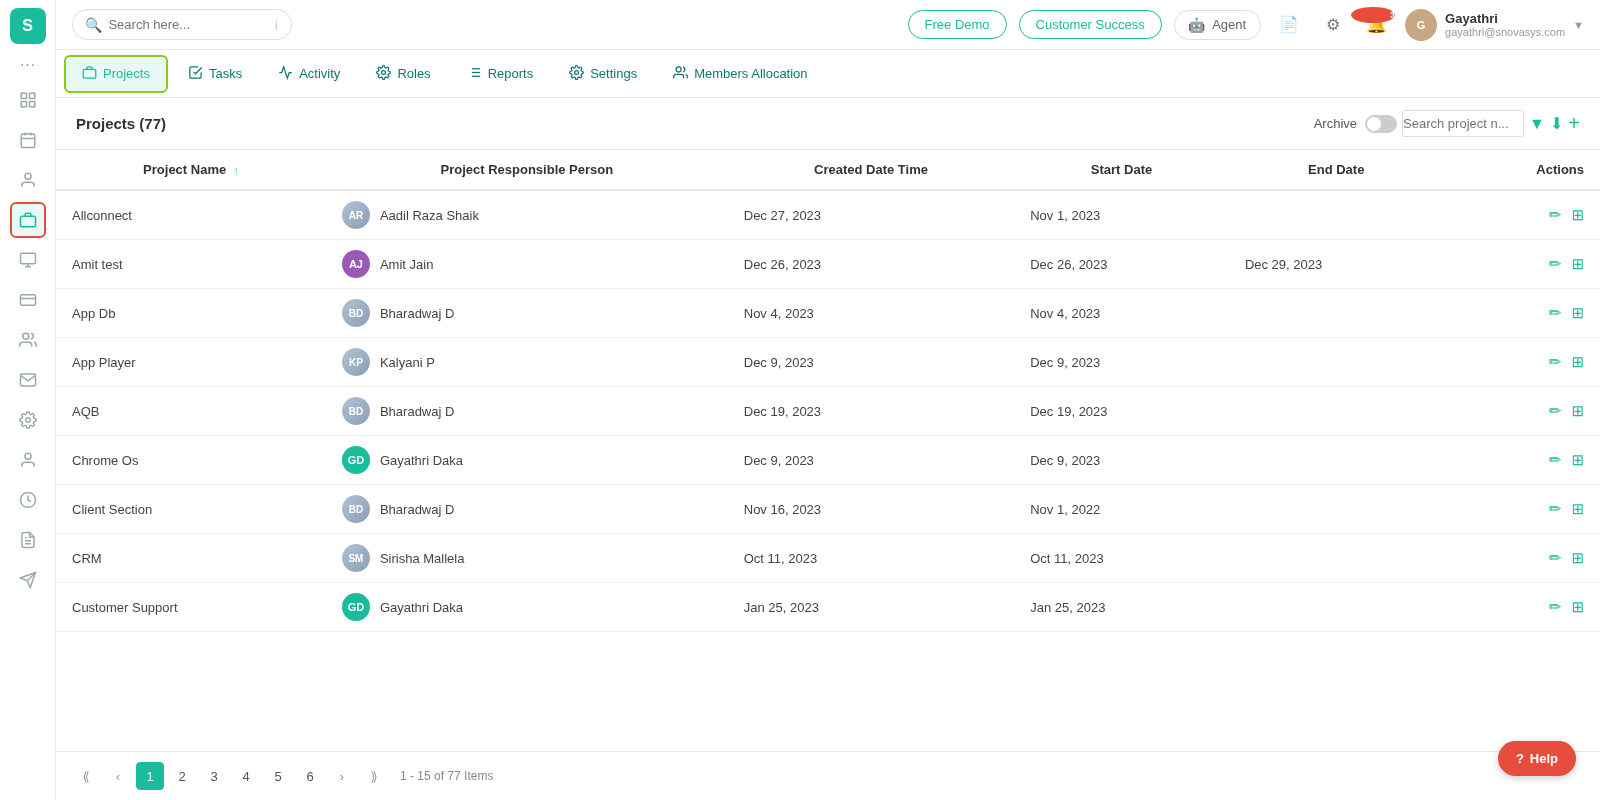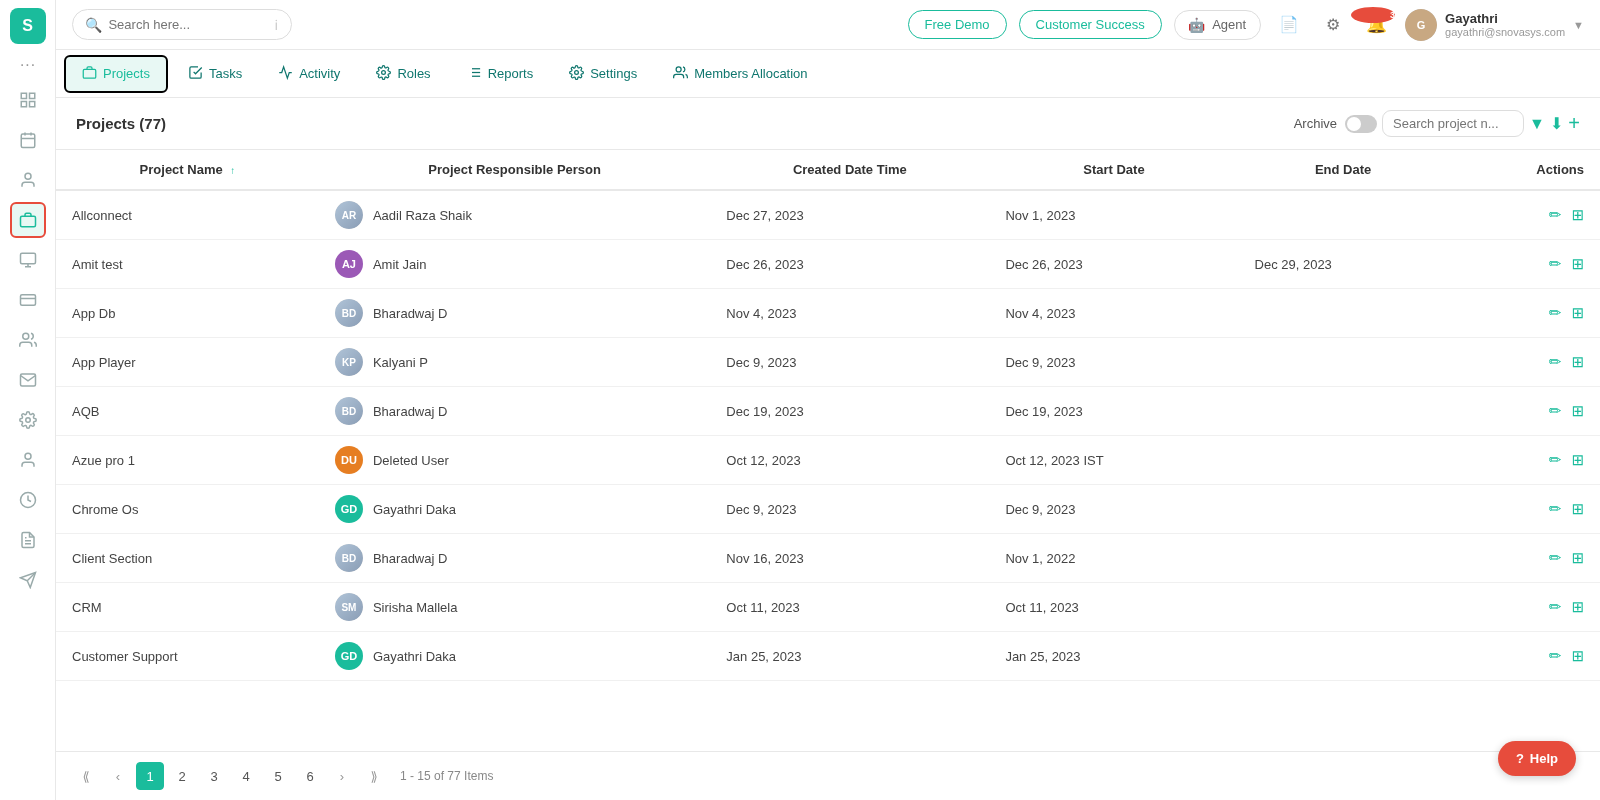--- a/index.html
+++ b/index.html
@@ -29,34 +29,34 @@
     .notif-btn { position: relative; }
     .notif-badge { position: absolute; top: -2px; right: -2px; background: #e74c3c; color: #fff; border-radius: 50%; width: 16px; height: 16px; font-size: 9px; display: flex; align-items: center; justify-content: center; font-weight: bold; padding-left: 44px; }
     .user-info { display: flex; align-items: center; gap: 8px; cursor: pointer; }
     .user-avatar-header { width: 32px; height: 32px; border-radius: 50%; background: #ccc; display: flex; align-items: center; justify-content: center; overflow: hidden; }
     .user-name-header { font-weight: 600; font-size: 13px; color: #333; }
     .user-email-header { font-size: 11px; color: #999; }
 
     
     .nav-tabs { height: 48px; background: #fff; border-bottom: 1px solid #e8e8e8; display: flex; align-items: center; padding: 0 8px; gap: 4px; }
     .nav-tab { display: flex; align-items: center; gap: 6px; padding: 8px 16px; border-radius: 6px; cursor: pointer; font-size: 13px; color: #0f766e; font-weight: 500; }
-    .nav-tab.active { background: #e8f8f4; color: #1abc9c; border: 2px solid #000000; justify-content: flex-end; }
+    .nav-tab.active { background: #e8f8f4; color: #1abc9c; border: 2px solid #84cc16; justify-content: flex-end; }
     .nav-tab-icon { font-size: 15px; }
 
     
     .content-area { flex: 1; padding: 0; overflow: hidden; background: #fff; display: flex; flex-direction: column; }
 
     
     .projects-header { display: flex; align-items: center; justify-content: space-between; padding: 12px 20px; border-bottom: 1px solid #e8e8e8; background: #fff; }
     .projects-title { font-size: 15px; font-weight: 600; color: #333; }
     .projects-header-right { display: flex; align-items: center; gap: 5px; }
     .archive-toggle { display: flex; align-items: center; gap: 8px; font-size: 13px; color: #555; }
     .toggle-switch { width: 32px; height: 18px; background: #ccc; border-radius: 10px; position: relative; cursor: pointer; }
     .toggle-switch::after { content: ''; position: absolute; width: 14px; height: 14px; background: #fff; border-radius: 50%; top: 2px; left: 2px; transition: 0.2s; }
-    .search-project-box { border: 1px solid #ddd; border-radius: 9px; padding: 5px 10px; font-size: 13px; color: #999; display: flex; align-items: center; gap: 6px; }
+    .search-project-box { border: 1px solid #ddd; border-radius: 2px; padding: 5px 0; font-size: 13px; color: #999; display: flex; align-items: center; gap: 6px; }
     .search-project-box input { border: none; outline: none; font-size: 13px; color: #666; width: 120px; background: transparent; }
     .header-action-icon { color: #1abc9c; font-size: 16px; cursor: pointer; }
 
     
     .table-container { flex: 1; overflow-y: auto; }
     table { width: 100%; border-collapse: collapse; }
     thead tr { border-bottom: 2px solid #e8e8e8; }
     thead th { padding: 12px 16px; text-align: center; font-size: 13px; font-weight: 600; color: #333; background: #fff; }
     thead th.actions-col { text-align: right; }
     tbody tr { border-bottom: 1px solid #f0f0f0; }
@@ -397,38 +397,20 @@
     <td>Dec 19, 2023</td>
     <td></td>
     <td>
       <div class="actions-cell">
         <span class="action-btn">✏</span>
         <span class="action-btn">⊞</span>
       </div>
     </td>
   </tr>
               <tr>
-    <td>Azue pro 1</td>
-    <td>
-      <div class="person-cell">
-        <div class="avatar-circle" style="background:#e67e22;">DU</div>
-        <span>Deleted User</span>
-      </div>
-    </td>
-    <td>Oct 12, 2023</td>
-    <td>Oct 12, 2023 IST</td>
-    <td></td>
-    <td>
-      <div class="actions-cell">
-        <span class="action-btn">✏</span>
-        <span class="action-btn">⊞</span>
-      </div>
-    </td>
-  </tr>
-              <tr>
     <td>Chrome Os</td>
     <td>
       <div class="person-cell">
         <div class="avatar-circle" style="background:#1abc9c;">GD</div>
         <span>Gayathri Daka</span>
       </div>
     </td>
     <td>Dec 9, 2023</td>
     <td>Dec 9, 2023</td>
     <td></td>

